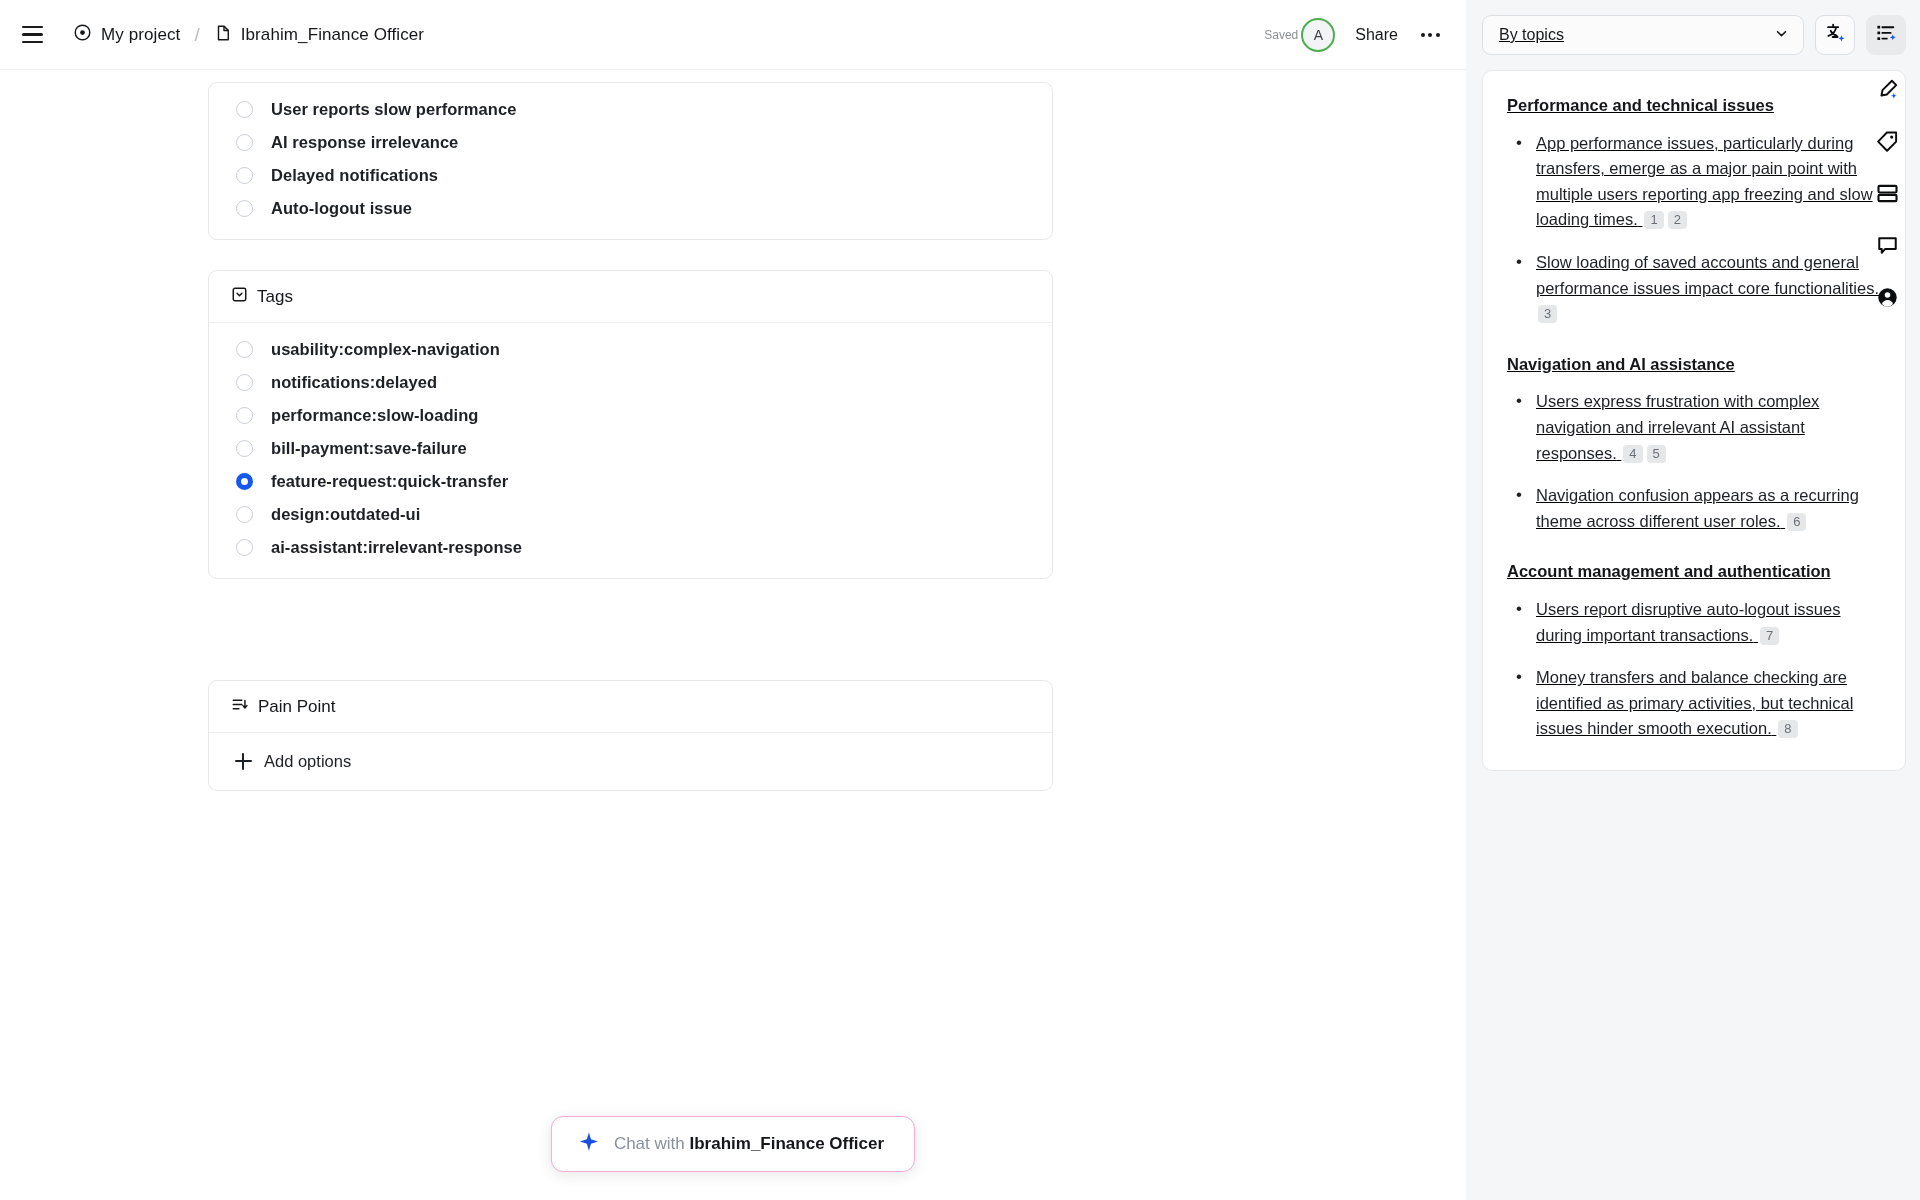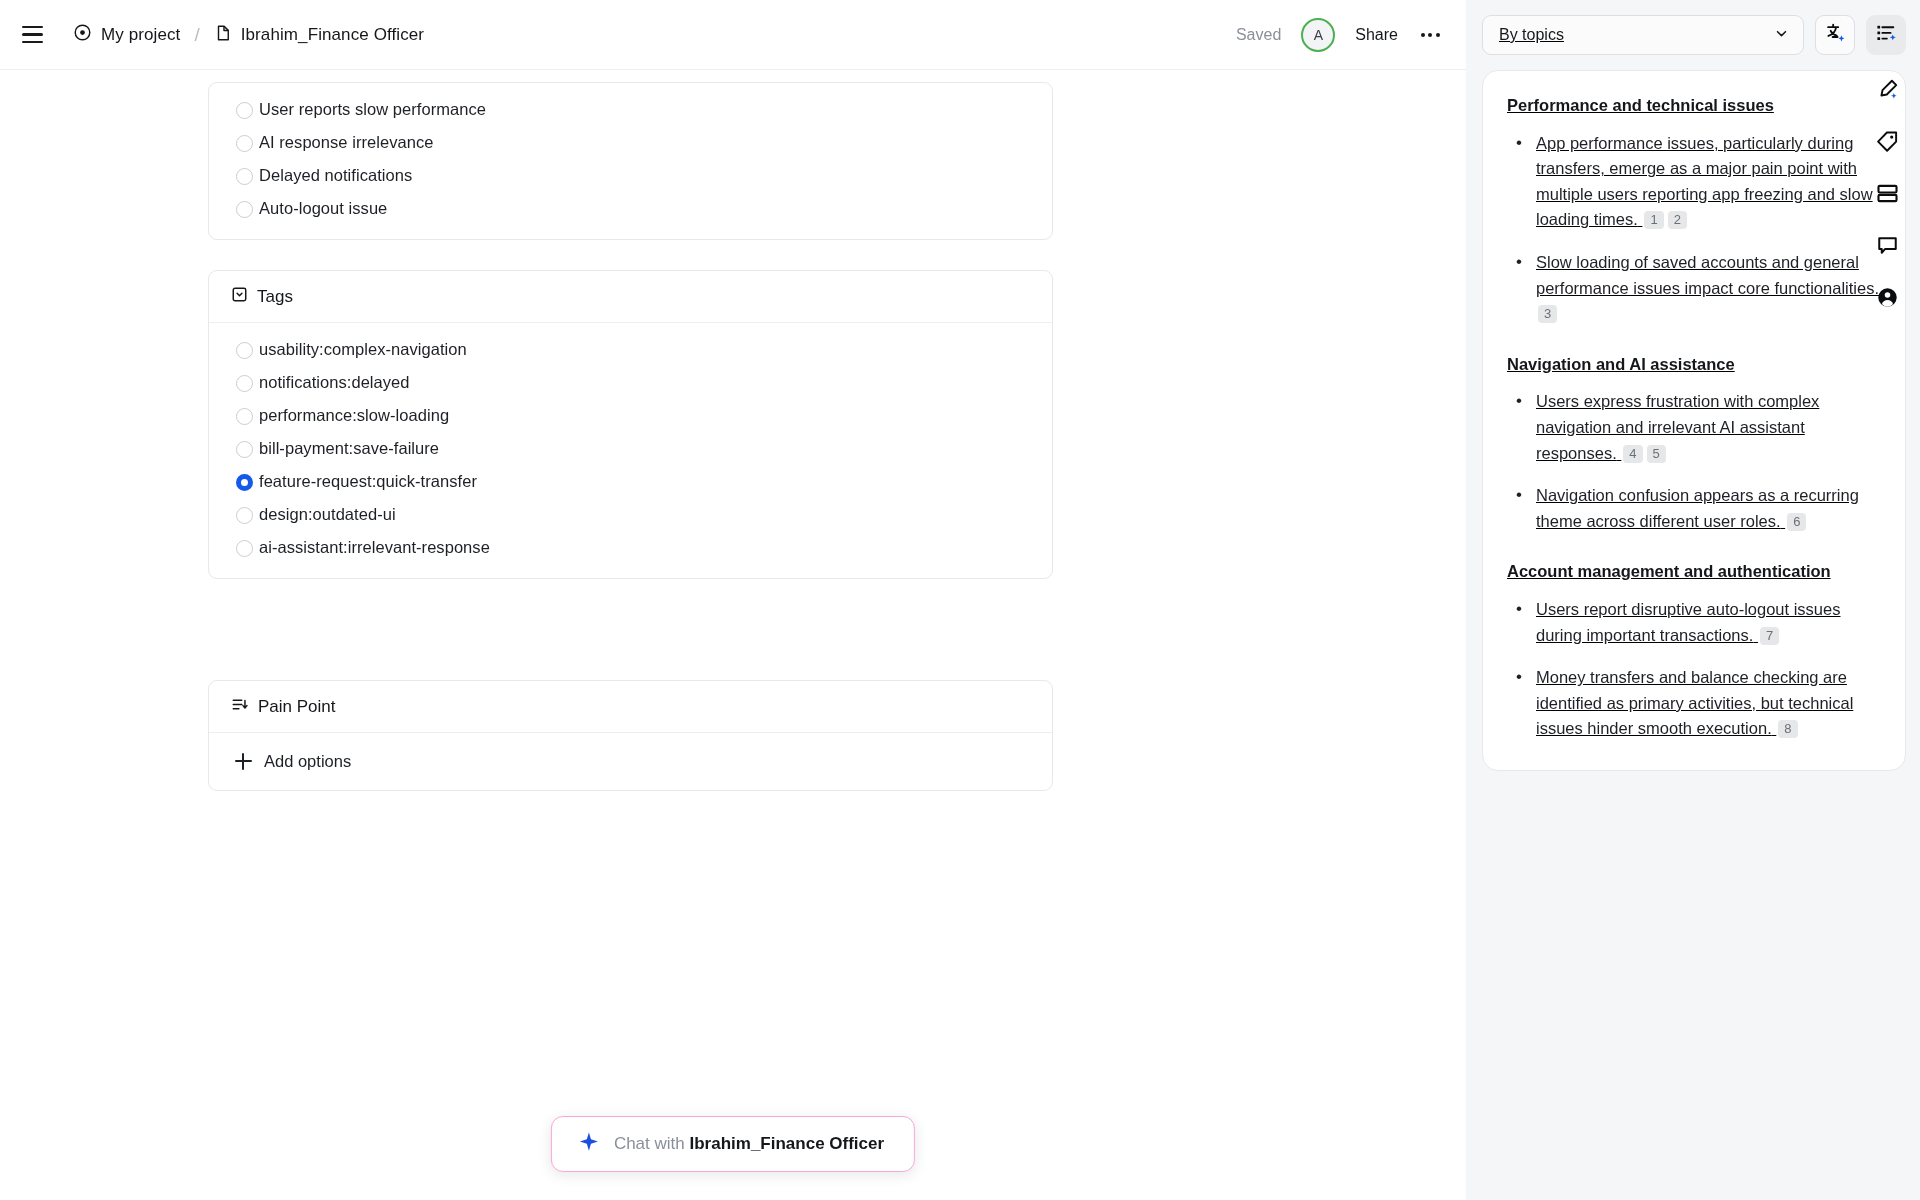--- a/index.html
+++ b/index.html
@@ -30,21 +30,21 @@
     border-radius: 6px;
   }
   .hamburger span { display: block; width: 21px; height: 2.2px; background: #1a1a1a; border-radius: 2px; }
 
   .crumbs { display: flex; align-items: center; margin-left: 24px; gap: 10px; }
   .crumb { display: flex; align-items: center; gap: 9px; cursor: pointer; }
   .crumb-text { font-size: 17px; color: #15171a; letter-spacing: .1px; }
   .crumb-sep { color: #b9bdc2; font-size: 19px; padding: 0 4px; font-weight: 300; }
 
   .spacer { flex: 1; }
-  .saved-text { font-size: 16px; color: #8a9099; margin-right: 20px; }
+  .saved-text { font-size: 12px; color: #8a9099; margin-right: 3px; }
   .avatar {
     width: 34px; height: 34px; border-radius: 50%;
     border: 2px solid #4cb050; background: #f3f4f6;
     display: flex; align-items: center; justify-content: center;
     font-size: 14px; color: #3e4248; cursor: pointer; margin-right: 20px;
   }
   .share-btn { font-size: 16px; color: #15171a; cursor: pointer; margin-right: 16px; }
   .dots-btn {
     width: 32px; height: 32px; display: flex; align-items: center; justify-content: center;
     gap: 3.5px; cursor: pointer; border-radius: 6px;
@@ -59,22 +59,22 @@
     background: #fff; border: 1px solid #e6e8ea; border-radius: 9px;
   }
   .card-head {
     display: flex; align-items: center; gap: 9px;
     padding: 15px 20px 15px 22px;
     border-bottom: 1px solid #eceef0;
   }
   .card-head-title { font-size: 17px; color: #15171a; }
   .opt-list { padding: 10px 0 14px 0; }
   .opt-row {
-    display: flex; align-items: flex-end; gap: 6px;
-    padding: 7px 22px 7px 27px; cursor: pointer;
+    display: flex; align-items: center; gap: 18px;
+    padding: 7px 22px 7px 27px; cursor: pointer; font-weight: bold;
   }
   .radio {
     width: 17px; height: 17px; border-radius: 50%;
     border: 1.6px solid #c9ced4; background: #fff; flex: 0 0 17px;
   }
   .radio.sel { border: 5.2px solid #1559ea; background: #fff; }
   .opt-label { font-size: 16.5px; color: #1d2025; letter-spacing: .05px; }
 
   .add-row {
     display: flex; align-items: center; gap: 12px;
@@ -114,21 +114,21 @@
   .select-val { font-size: 16px; color: #15171a; }
   .icon-btn {
     width: 40px; height: 40px; border-radius: 9px; border: 1px solid #dcdfe3;
     background: #fbfbfc; display: flex; align-items: center; justify-content: center;
     cursor: pointer; position: relative; flex: 0 0 40px;
   }
   .icon-btn.active { background: #e9eaec; border-color: transparent; }
 
   .rp-body { flex: 1; padding: 0 14px 0 16px; overflow: hidden; }
   .summary-card {
-    background: #fff; border: 1px solid #e6e8ea; border-radius: 16px;
+    background: #fff; border: 1px solid #e6e8ea; border-radius: 10px;
     padding: 22px 24px 26px 24px;
   }
   .sec-title {
     font-size: 16.5px; font-weight: 700; color: #15171a;
     line-height: 1.5; margin-bottom: 13px;
   }
   .sec-title.nt { margin-top: 25px; }
   .bullets { list-style: none; }
   .bullets li {
     position: relative; padding-left: 29px; margin-bottom: 17px;

